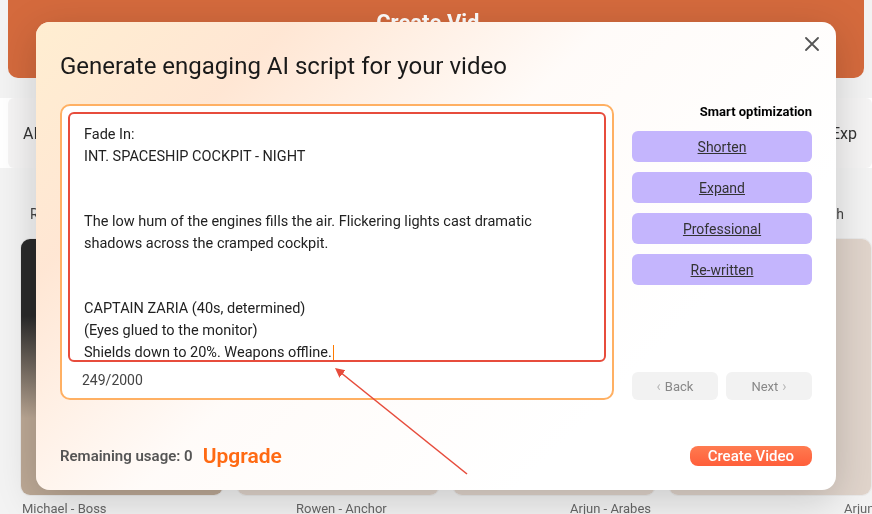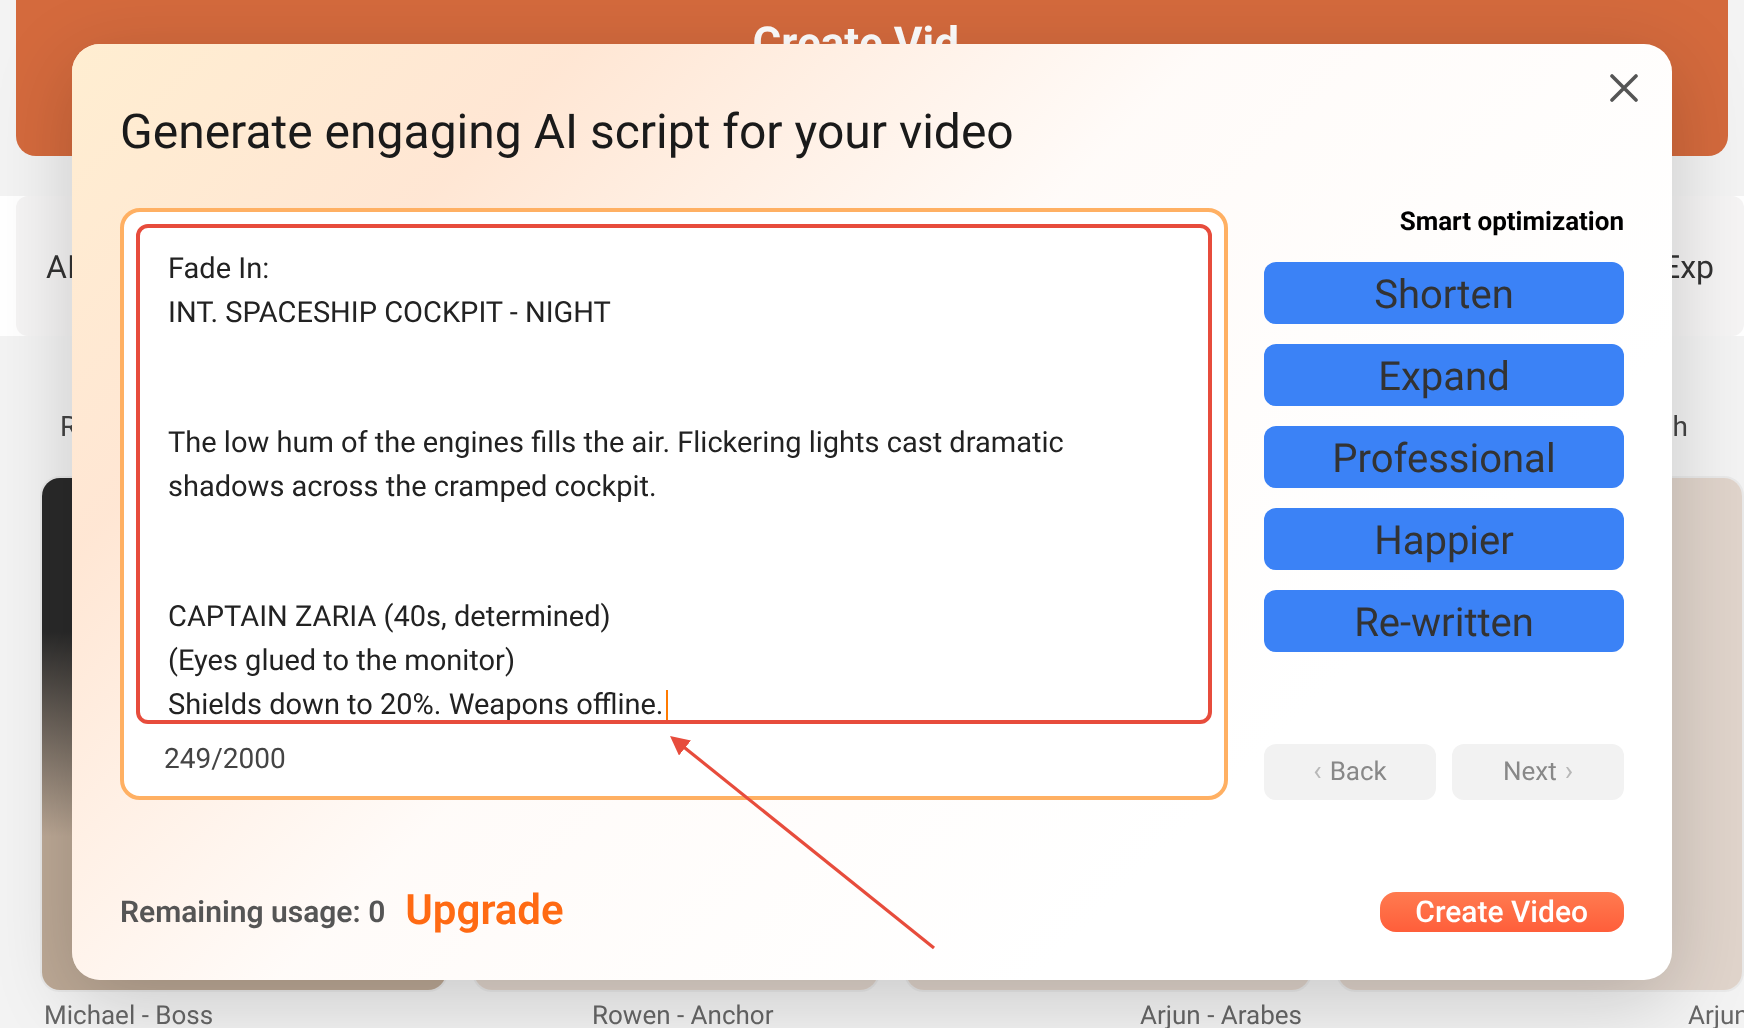--- a/index.html
+++ b/index.html
@@ -205,26 +205,27 @@
     }
     .so-title {
       font-size: 13px;
       font-weight: 700;
       color: #000000;
       text-align: right;
       margin-bottom: 2px;
     }
     .so-btn {
       height: 31px;
-      background: #3b82f6;
+      background: #c4b5fd;
       border: none;
       border-radius: 6px;
-      font-size: 20px;
+      font-size: 14px;
       color: #333;
       cursor: pointer;
+      text-decoration: underline;
     }
     .nav-row {
       display: flex;
       gap: 8px;
       margin-top: auto;
     }
     .nav-btn {
       flex: 1;
       height: 28px;
       border-radius: 6px;
@@ -332,21 +333,20 @@
       <div class="left-panel">
         <div class="script-area"><span id="script-content">Fade In:<br>INT. SPACESHIP COCKPIT - NIGHT<br><br><br>The low hum of the engines fills the air. Flickering lights cast dramatic shadows across the cramped cockpit.<br><br><br>CAPTAIN ZARIA (40s, determined)<br>(Eyes glued to the monitor)<br>Shields down to 20%. Weapons offline.</span><span class="cursor"></span></div>
         <div class="counter">249/2000</div>
       </div>
 
       <div class="right-panel">
         <div class="so-title">Smart optimization</div>
         <button class="so-btn">Shorten</button>
         <button class="so-btn">Expand</button>
         <button class="so-btn">Professional</button>
-        <button class="so-btn">Happier</button>
         <button class="so-btn">Re-written</button>
         <div class="nav-row">
           <button class="nav-btn">
             <span class="chev">‹</span>
             <span>Back</span>
           </button>
           <button class="nav-btn">
             <span>Next</span>
             <span class="chev">›</span>
           </button>

